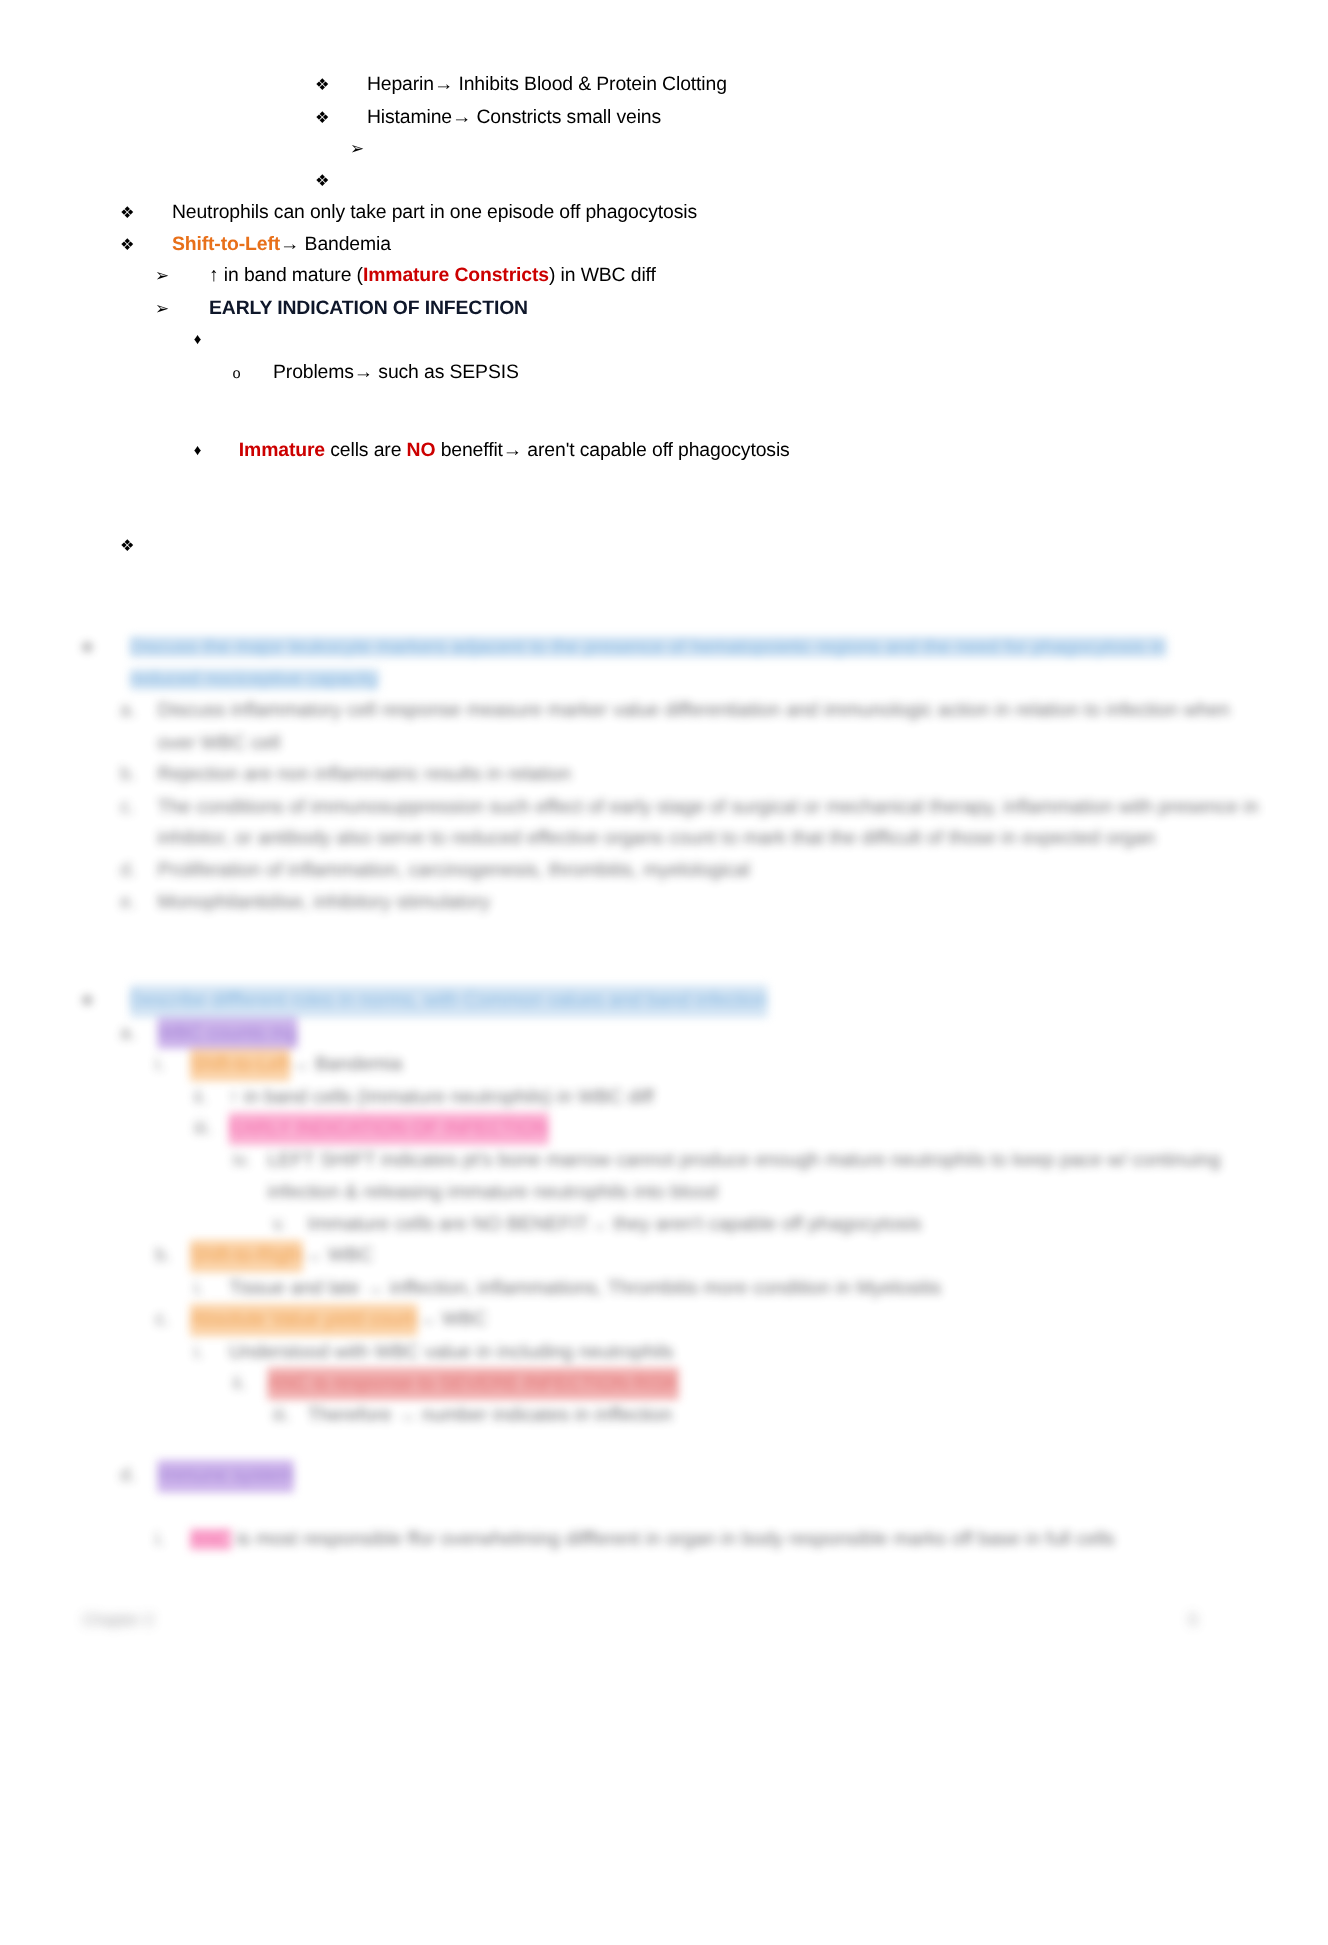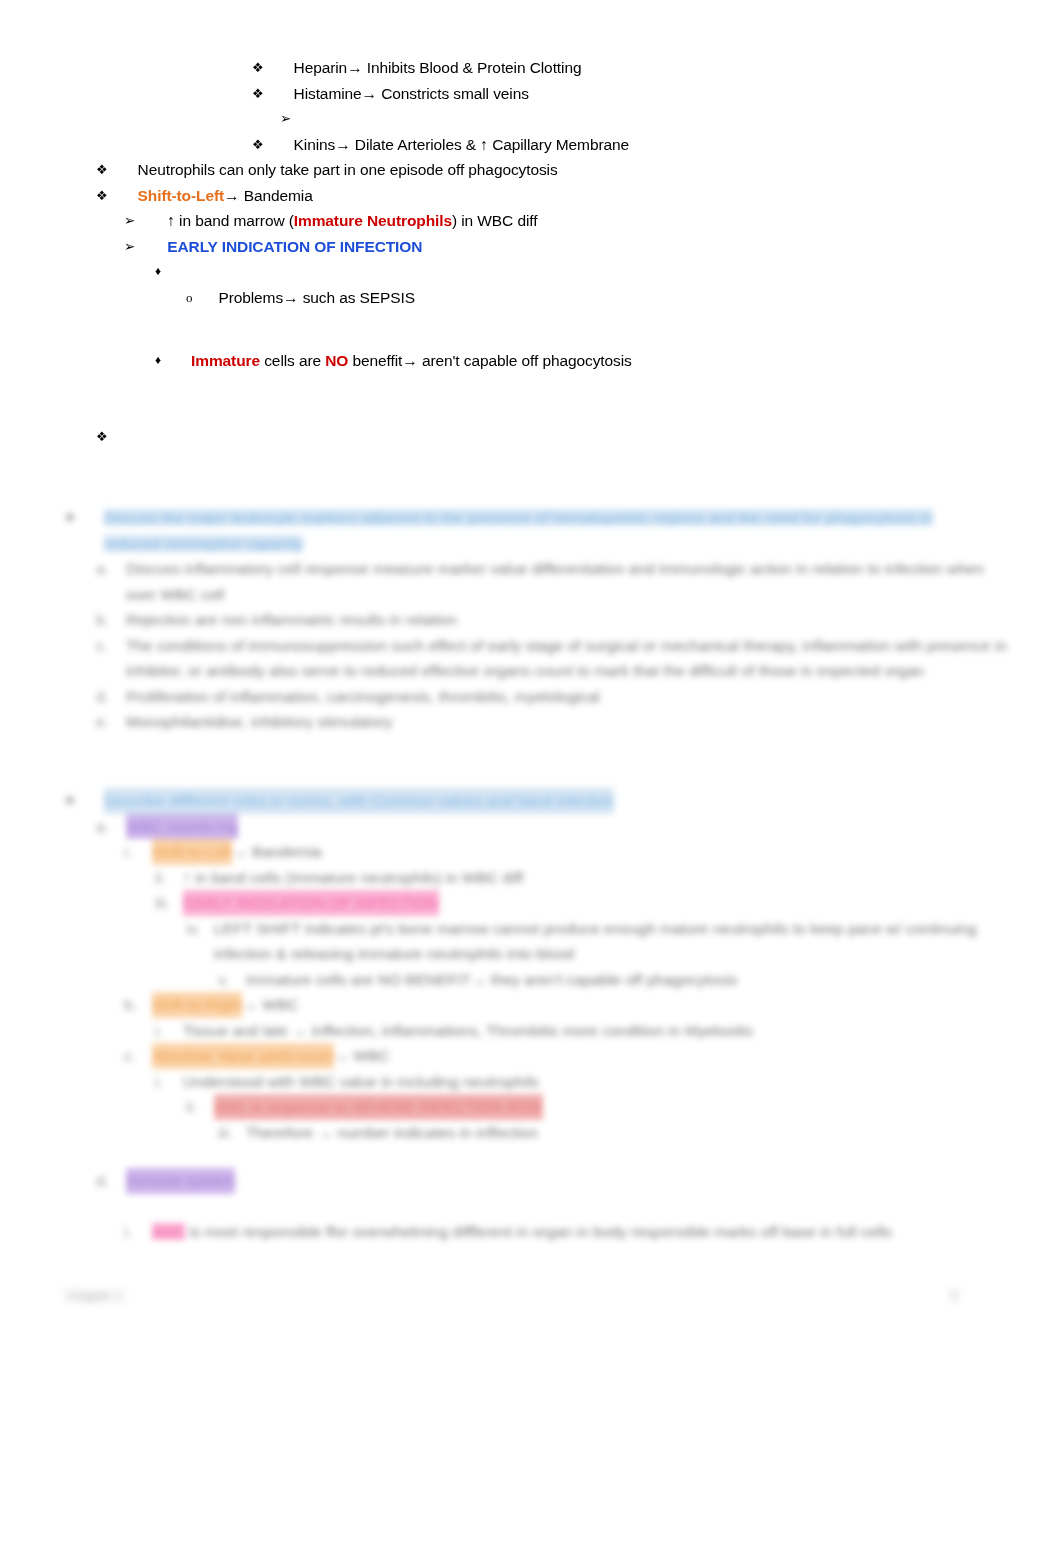--- a/index.html
+++ b/index.html
@@ -53,21 +53,21 @@
   .lvl1 { padding-left: 96px;  }
   .lvl2 { padding-left: 124px; }
   .lvl3 { padding-left: 155px; }
   .lvl4 { padding-left: 186px; }
   .lvl0 { padding-left: 252px; }
   .lvl0c{ padding-left: 280px; }
   .gap2 { width: 30px; }
 
   
   .c-orange { color: #E8701A; font-weight: bold; }
-  .c-pink   { color: #1d4ed8; font-weight: bold; }
+  .c-pink   { color: #0f172a; font-weight: bold; }
   .c-red    { color: #CC0000; font-weight: bold; }
 
   
   .blur-zone {
     position: absolute;
     left: 0;
     top: 0;
     width: 1062px;
   }
   .blurred {
@@ -131,39 +131,38 @@
     </div>
 
     <div class="row doc-text lvl0c">
       <span class="bullet b-arrow">➢</span>
       <span class="gap2" style="width:34px;"></span>
     </div>
 
     <div class="row doc-text lvl0">
       <span class="bullet b-diamondstar">❖</span>
       <span class="gap2"></span>
-      <span class="body-text">Kinins→ Dilate Arterioles &amp; ↑ Capillary Membrane</span>
     </div>
 
     <div class="row doc-text lvl1">
       <span class="bullet b-diamondstar">❖</span>
       <span class="gap2"></span>
       <span class="body-text">Neutrophils can only take part in one episode off phagocytosis</span>
     </div>
 
     <div class="row doc-text lvl1">
       <span class="bullet b-diamondstar">❖</span>
       <span class="gap2"></span>
       <span class="body-text"><span class="c-orange">Shift-to-Left</span><span>→ Bandemia</span></span>
     </div>
 
     <div class="row doc-text lvl2">
       <span class="bullet b-arrow">➢</span>
       <span class="gap2" style="width:32px;"></span>
-      <span class="body-text"><span>↑ in band marrow (</span><span class="c-red">Immature Neutrophils</span><span>) in WBC diff</span></span>
+      <span class="body-text"><span>↑ in band mature (</span><span class="c-red">Immature Constricts</span><span>) in WBC diff</span></span>
     </div>
 
     <div class="row doc-text lvl2">
       <span class="bullet b-arrow">➢</span>
       <span class="gap2" style="width:32px;"></span>
       <span class="body-text c-pink">EARLY INDICATION OF INFECTION</span>
     </div>
 
     <div class="row doc-text lvl3" style="padding-right:78px;">
       <span class="bullet b-solid">♦</span>

